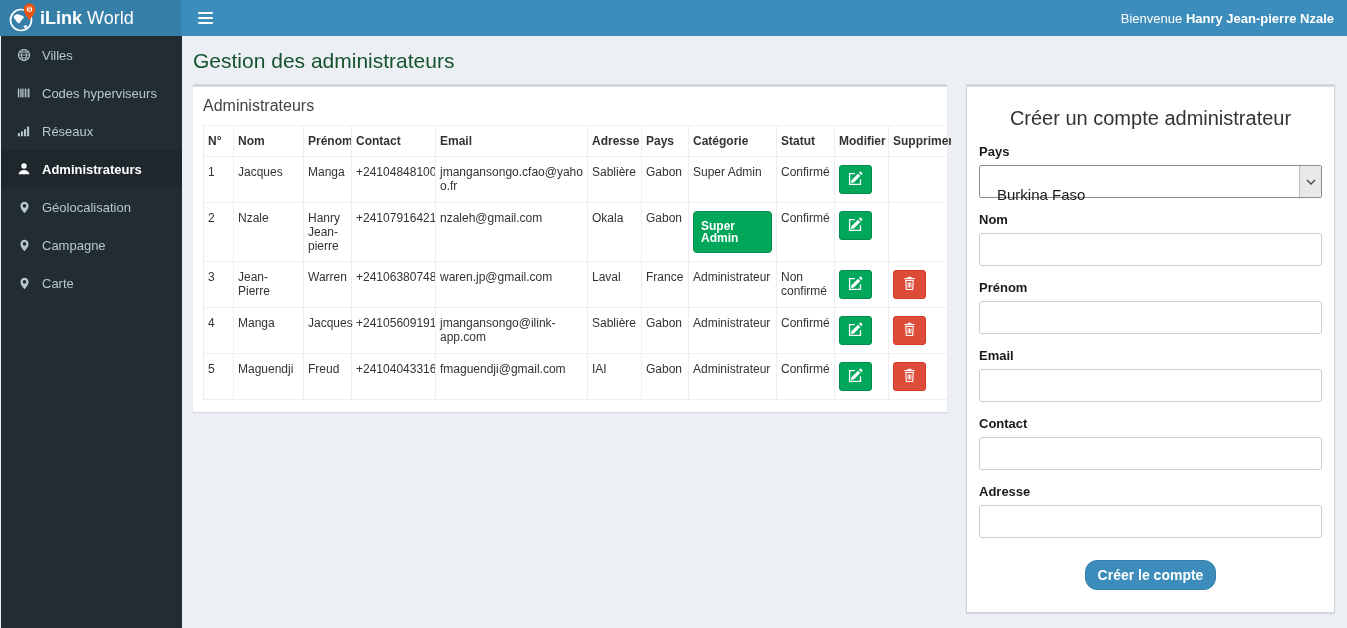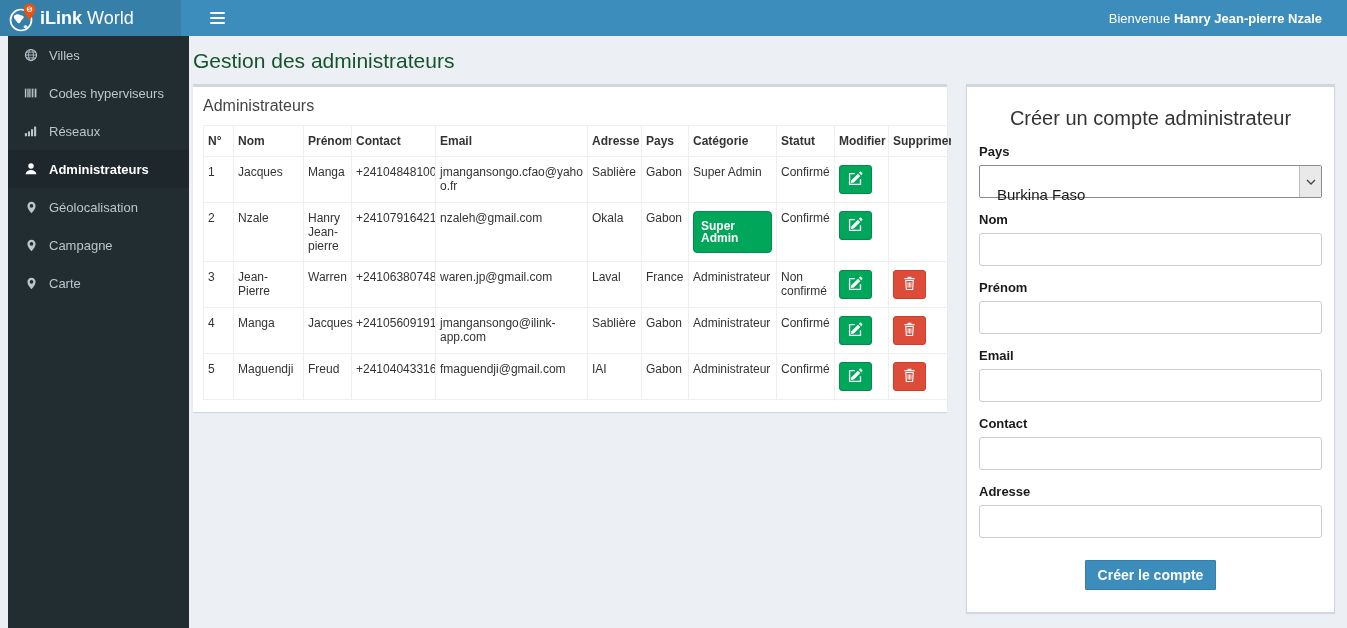--- a/index.html
+++ b/index.html
@@ -9,28 +9,28 @@
   }
   *{margin:0;padding:0;box-sizing:border-box;}
   html,body{width:1347px;height:628px;}
   body{font-family:"Liberation Sans","DejaVu Sans",sans-serif;background:var(--content-bg);overflow:hidden;color:#333;}
   .app{position:relative;width:1347px;height:628px;overflow:hidden;background:var(--content-bg);}
 
   
   header{position:absolute;top:0;left:0;width:100%;height:36px;display:flex;z-index:5;}
   .brand{width:181px;flex:0 0 181px;background:var(--brand-bg);color:#fff;display:flex;align-items:center;gap:2px;padding-left:8px;font-size:18px;cursor:pointer;}
   .brand-text b{font-weight:bold;}
-  .navbar{flex:1;background:var(--navbar-bg);display:flex;align-items:center;justify-content:space-between;padding:0 25px;}
+  .navbar{flex:1;background:var(--navbar-bg);display:flex;align-items:center;justify-content:space-between;padding:0 13px;}
   .hamburger{display:flex;flex-direction:column;gap:3px;cursor:pointer;padding:6px 4px;}
   .hamburger span{display:block;width:15px;height:2px;background:#fff;border-radius:1px;}
   .welcome{color:#fff;font-size:13px;cursor:pointer;}
   .welcome b{font-weight:bold;}
 
   
-  aside{position:absolute;top:36px;left:8px;bottom:0;width:181px;background:var(--sidebar-bg);}
+  aside{position:absolute;top:36px;left:1px;bottom:0;width:181px;background:var(--sidebar-bg);}
   .side-item{display:flex;align-items:center;gap:10px;padding:11px 15px;color:var(--sidebar-text);font-size:13px;cursor:pointer;}
   .side-item .s-icon{width:16px;height:16px;flex:0 0 16px;display:inline-flex;align-items:center;justify-content:center;}
   .side-item.active{background:var(--sidebar-active-bg);color:#fff;font-weight:bold;}
 
   
   main{position:absolute;left:181px;top:36px;right:0;bottom:0;overflow:hidden;}
   h1.page-title{margin:13px 12px 11px;font-size:21px;font-weight:400;color:#14532d;}
   .row{display:flex;align-items:flex-start;gap:19px;padding:0 12px;}
 
   .box{background:#fff;border-top:3px solid var(--box-border);box-shadow:0 1px 1px rgba(0,0,0,.1);}
@@ -51,21 +51,21 @@
   .cat-btn{display:inline-block;background:var(--green);border:1px solid var(--green-border);color:#fff;font-weight:bold;font-size:12px;padding:8px 7px;border-radius:4px;cursor:pointer;line-height:1;}
 
   
   .box.form-box{width:371px;border:1px solid var(--box-border);border-top:3px solid var(--box-border);padding:4px 12px 22px;}
   h2.form-title{font-size:20px;font-weight:400;color:#333;text-align:center;margin:16px 0 8px;}
   .field label{display:block;font-size:13px;font-weight:bold;color:#1a1a1a;margin:14px 0 6px;}
   .field input{width:100%;height:33px;border:1px solid #ccc;border-radius:3px;padding:6px 10px;font-size:14px;font-family:inherit;color:#333;background:#fff;}
   .faux-select{height:33px;border:1px solid #8c8c8c;border-radius:2px;background:#fff;display:flex;align-items:center;justify-content:space-between;cursor:pointer;}
   .faux-select .sel-value{font-size:15px;color:#1a1a1a;padding-left:17px;margin-top:26px;}
   .faux-select .sel-arrow{width:22px;align-self:stretch;background:#e9e9e9;border-left:1px solid #bdbdbd;display:flex;align-items:center;justify-content:center;}
-  .submit-btn{display:block;margin:22px auto 0;background:var(--accent);border:1px solid var(--accent-border);color:#fff;font-weight:bold;font-size:14px;padding:6px 12px;border-radius:1px;cursor:pointer;font-family:inherit;}
+  .submit-btn{display:block;margin:22px auto 0;background:var(--accent);border:1px solid var(--accent-border);color:#fff;font-weight:bold;font-size:14px;padding:6px 12px;border-radius:12px;cursor:pointer;font-family:inherit;}
 </style>
 </head>
 <body>
 
 <div class="app">
 
   <header>
     <div class="brand">
       <span style="display:inline-flex;">
         <svg width="30" height="32" viewBox="0 0 30 32">

